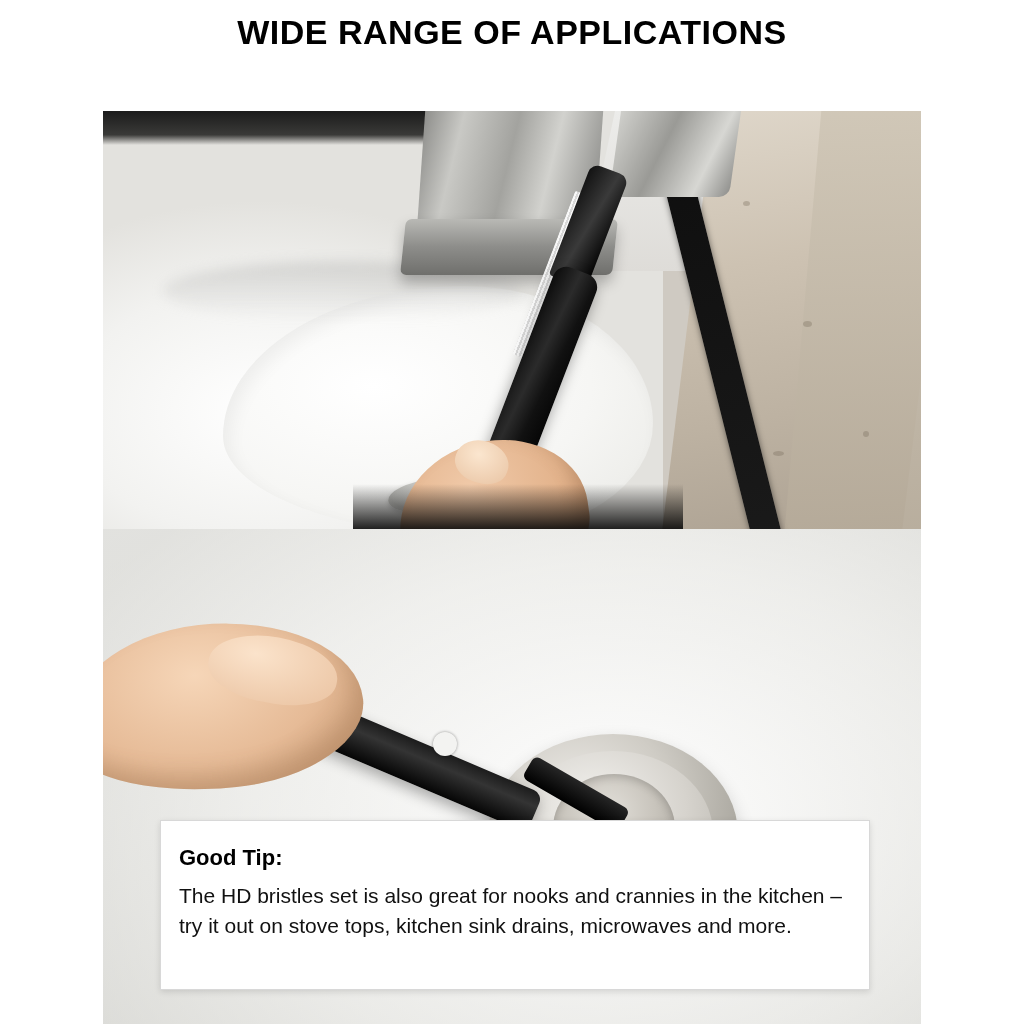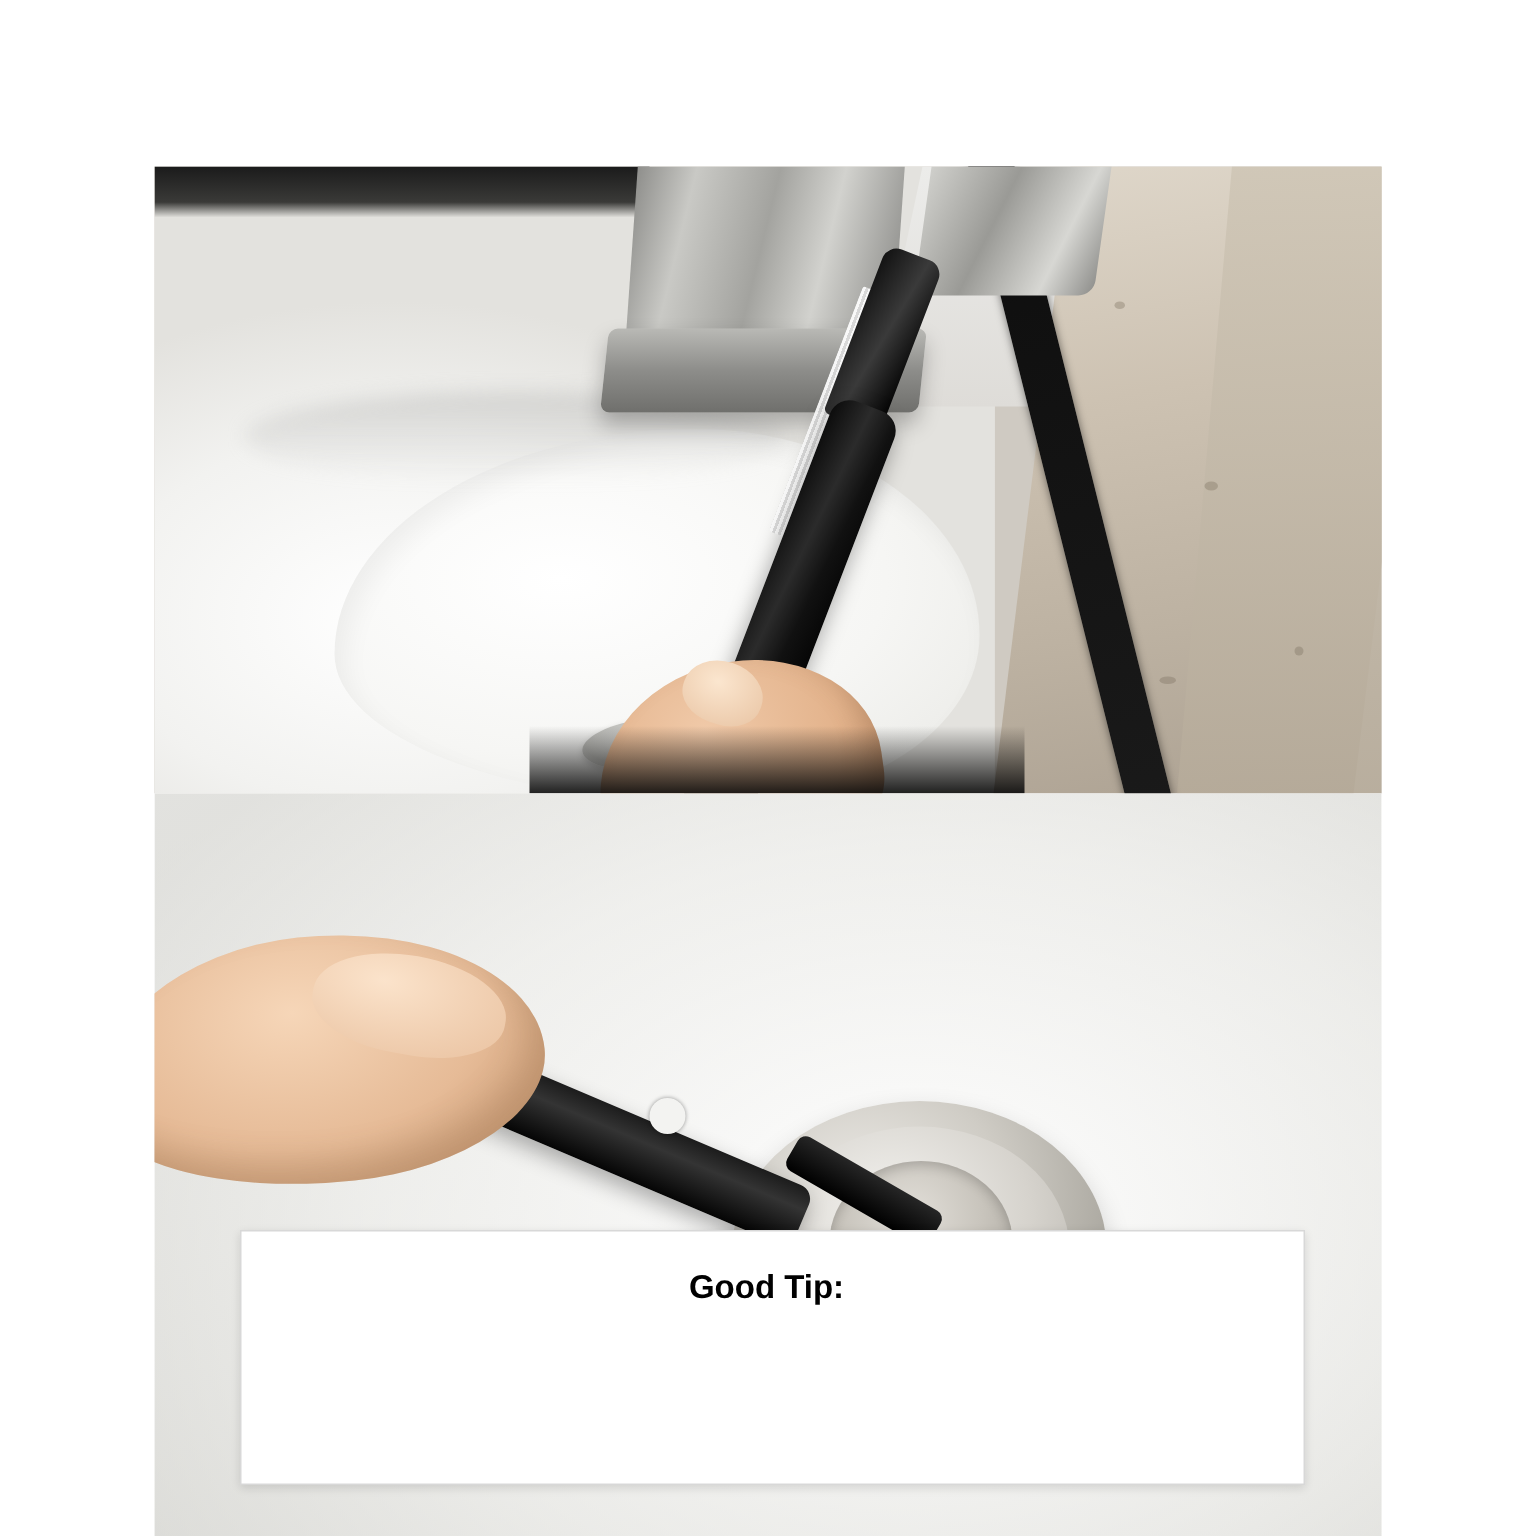--- a/index.html
+++ b/index.html
@@ -312,35 +312,35 @@
     border: 1px solid #d8d8d8;
     box-shadow: 0 2px 6px rgba(0,0,0,0.12);
     box-sizing: border-box;
     padding: 24px 26px 22px 18px;
   }
   .tip-title {
     font-size: 22px;
     font-weight: 700;
     color: #000000;
     margin: 0 0 10px 0;
-    text-align: center;
   }
   .tip-body {
     font-size: 21px;
     line-height: 1.42;
     color: #111111;
     margin: 0;
   }
 </style>
 </head>
 <body>
 
 <div class="page">
 
   <div class="heading-block">
+    <h1 class="main-title">WIDE RANGE OF APPLICATIONS</h1>
   </div>
 
   <div class="photos">
 
     <div class="photo photo-top">
       <div class="p1-basin"></div>
       <div class="p1-basin-inner"></div>
       <div class="p1-rim-shadow"></div>
       <div class="p1-drain"></div>
       <div class="p1-top-dark"></div>
@@ -372,15 +372,16 @@
       <div class="p2-brush-dot"></div>
       <div class="p2-brush-tip"></div>
       <div class="p2-hand"></div>
       <div class="p2-thumb"></div>
     </div>
 
   </div>
 
   <div class="tip-card">
     <p class="tip-title">Good Tip:</p>
+    <p class="tip-body">The HD bristles set is also great for nooks and crannies in the kitchen – try it out on stove tops, kitchen sink drains, microwaves and more.</p>
   </div>
 
 </div>
 
 </body></html>

